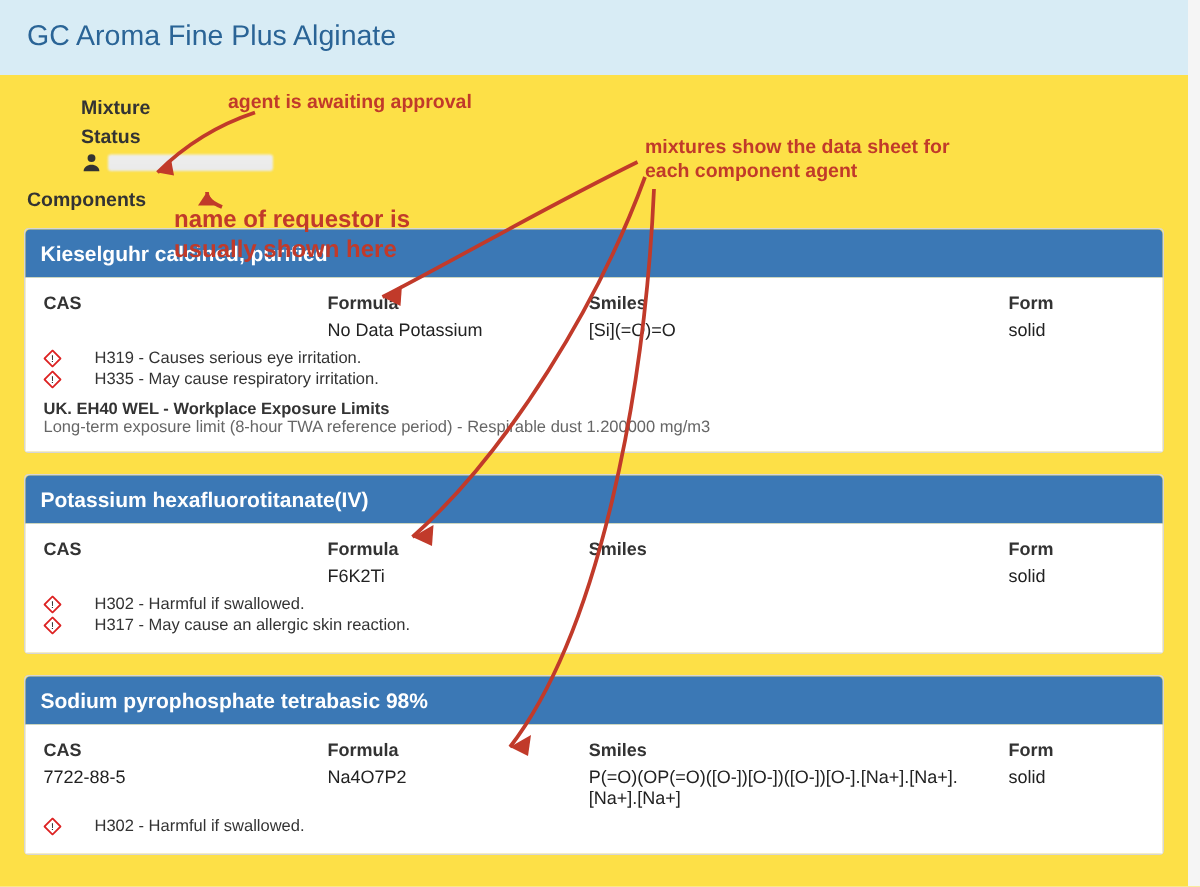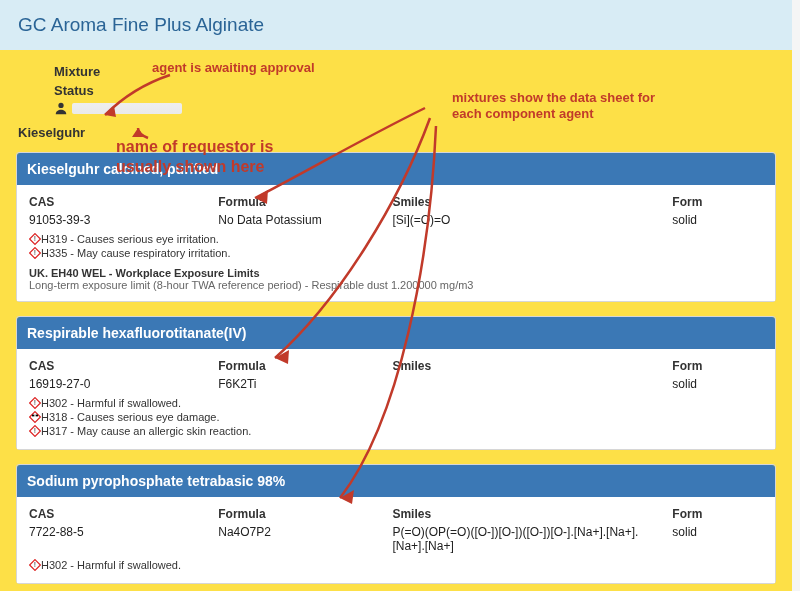--- a/index.html
+++ b/index.html
@@ -76,21 +76,21 @@
     grid-template-columns: 1.2fr 1.1fr 1.8fr 0.6fr;
     gap: 8px;
     font-size: 12px;
   }
   .row4 .th { font-weight: 700; margin-bottom: 4px; }
   .row4 .td { color: #222; }
   .hazards { margin-top: 6px; }
   .hazard-line {
     display: flex;
     align-items: center;
-    gap: 0;
+    gap: 22px;
     font-size: 11px;
     color: #333;
     margin: 2px 0;
   }
   .hazard-icon {
     width: 12px; height: 12px;
     display: inline-flex; align-items: center; justify-content: center;
   }
   .exposure-block { margin-top: 8px; font-size: 11px; }
   .exposure-block .bold { font-weight: 700; }
@@ -130,29 +130,28 @@
       <span class="user-icon">
         <svg viewBox="0 0 16 16" width="14" height="14">
             <circle cx="8" cy="5" r="3" fill="#333"></circle>
             <path d="M2 15c0-3.2 2.8-5 6-5s6 1.8 6 5" fill="#333"></path>
           </svg>
       </span>
       <span class="requestor-censored"></span>
     </div>
   </div>
 
-  <div class="section-label">Kieselguhr</div>
+  <div class="section-label">Components</div>
 
   <div class="component">
     <div class="comp-header">Kieselguhr calcined, purified</div>
     <div class="comp-body">
       <div class="row4">
         <div>
           <div class="th">CAS</div>
-          <div class="td">91053-39-3</div>
         </div>
         <div>
           <div class="th">Formula</div>
           <div class="td">No Data Potassium</div>
         </div>
         <div>
           <div class="th">Smiles</div>
           <div class="td">[Si](=O)=O</div>
         </div>
         <div>
@@ -181,26 +180,25 @@
         </div>
       </div>
       <div class="exposure-block">
         <div class="bold">UK. EH40 WEL - Workplace Exposure Limits</div>
         <div class="long">Long-term exposure limit (8-hour TWA reference period) - Respirable dust 1.200000 mg/m3</div>
       </div>
     </div>
   </div>
 
   <div class="component">
-    <div class="comp-header">Respirable hexafluorotitanate(IV)</div>
+    <div class="comp-header">Potassium hexafluorotitanate(IV)</div>
     <div class="comp-body">
       <div class="row4">
         <div>
           <div class="th">CAS</div>
-          <div class="td">16919-27-0</div>
         </div>
         <div>
           <div class="th">Formula</div>
           <div class="td">F6K2Ti</div>
         </div>
         <div>
           <div class="th">Smiles</div>
         </div>
         <div>
           <div class="th">Form</div>
@@ -209,30 +207,20 @@
       </div>
       <div class="hazards">
         <div class="hazard-line">
           <span class="hazard-icon">
             <svg viewBox="0 0 20 20">
                 <polygon points="10,1 19,10 10,19 1,10" fill="#fff" stroke="#d22" stroke-width="2"></polygon>
                 <text x="10" y="14" font-size="11" text-anchor="middle" fill="#000">!</text>
               </svg>
           </span>
           <span>H302 - Harmful if swallowed.</span>
-        </div>
-        <div class="hazard-line">
-          <span class="hazard-icon">
-            <svg viewBox="0 0 20 20">
-                <polygon points="10,1 19,10 10,19 1,10" fill="#fff" stroke="#d22" stroke-width="2"></polygon>
-                <rect x="5" y="6" width="4" height="3" fill="#000"></rect>
-                <rect x="11" y="6" width="4" height="3" fill="#000"></rect>
-              </svg>
-          </span>
-          <span>H318 - Causes serious eye damage.</span>
         </div>
         <div class="hazard-line">
           <span class="hazard-icon">
             <svg viewBox="0 0 20 20">
                 <polygon points="10,1 19,10 10,19 1,10" fill="#fff" stroke="#d22" stroke-width="2"></polygon>
                 <text x="10" y="14" font-size="11" text-anchor="middle" fill="#000">!</text>
               </svg>
           </span>
           <span>H317 - May cause an allergic skin reaction.</span>
         </div>
@@ -270,21 +258,21 @@
               </svg>
           </span>
           <span>H302 - Harmful if swallowed.</span>
         </div>
       </div>
     </div>
   </div>
 
   <div class="annotation" style="left:152px; top:60px;">agent is awaiting approval</div>
   <div class="annotation" style="left:116px; top:137px; width:180px; font-size:16px;">name of requestor is usually shown here</div>
-  <div class="annotation" style="left:452px; top:90px; width:230px;">mixtures show the data sheet for each component agent</div>
+  <div class="annotation" style="left:430px; top:90px; width:230px;">mixtures show the data sheet for each component agent</div>
 
   <svg class="overlay">
 
     <path d="M170 75 C 140 85, 120 100, 105 115"></path>
     <polygon points="105,115 114,106 116,117"></polygon>
 
     <path d="M148 138 C 138 134, 138 130, 138 128"></path>
     <polygon points="138,128 132,137 144,137"></polygon>
 
     <path d="M425 108 C 360 140, 300 175, 255 198"></path>

